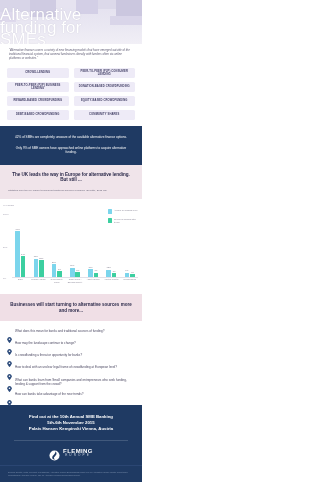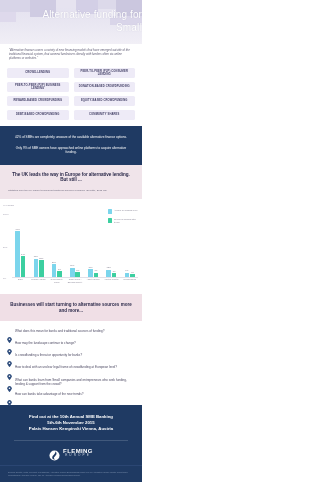--- a/index.html
+++ b/index.html
@@ -20,22 +20,22 @@
   .b1{left:0;top:0;width:30px;height:12px;background:#d8d5e8;}
   .b2{left:30px;top:0;width:26px;height:17px;background:#cfcbe2;}
   .b3{left:56px;top:0;width:20px;height:8px;background:#e6e3f0;}
   .b4{left:76px;top:0;width:22px;height:14px;background:#d3cfe6;}
   .b5{left:98px;top:0;width:18px;height:9px;background:#dcd9ea;}
   .b6{left:116px;top:0;width:26px;height:16px;background:#cbc7df;}
   .b7{left:0;top:12px;width:16px;height:10px;background:#ded9ec;}
   .b8{left:110px;top:16px;width:32px;height:9px;background:#d9d5e9;}
   .title{
     position:absolute;left:0;right:0;top:9px;
-    text-align:right;color:#ffffff;
-    font-size:10px;line-height:12.5px;font-weight:400;
+    text-align:left;color:#ffffff;
+    font-size:17px;line-height:12.5px;font-weight:400;
     letter-spacing:.1px;
     text-shadow:0 0 1px rgba(120,115,150,.35);
   }
 
   
   .define{
     padding:5px 9px 4px 9px;background:#ffffff;
   }
   .define p{
     margin:0;font-size:2.9px;line-height:3.9px;
@@ -196,21 +196,21 @@
     <div class="hblk b1"></div>
     <div class="hblk b2"></div>
     <div class="hblk b3"></div>
     <div class="hblk b4"></div>
     <div class="hblk b5"></div>
     <div class="hblk b6"></div>
     <div class="hblk b7"></div>
     <div class="hblk b8"></div>
     <div class="title">
       <div>Alternative funding for</div>
-      <div>SmaIl</div>
+      <div>SMEs</div>
     </div>
   </div>
 
   <div class="define">
     <p>"Alternative finance covers a variety of new financing models that have emerged outside of the traditional financial system, that connect fundraisers directly with funders often via online platforms or websites."</p>
   </div>
 
   <div class="grid">
     <div class="cat">CROWD-LENDING</div>
     <div class="cat">PEER-TO-PEER (P2P) CONSUMER LENDING</div>

